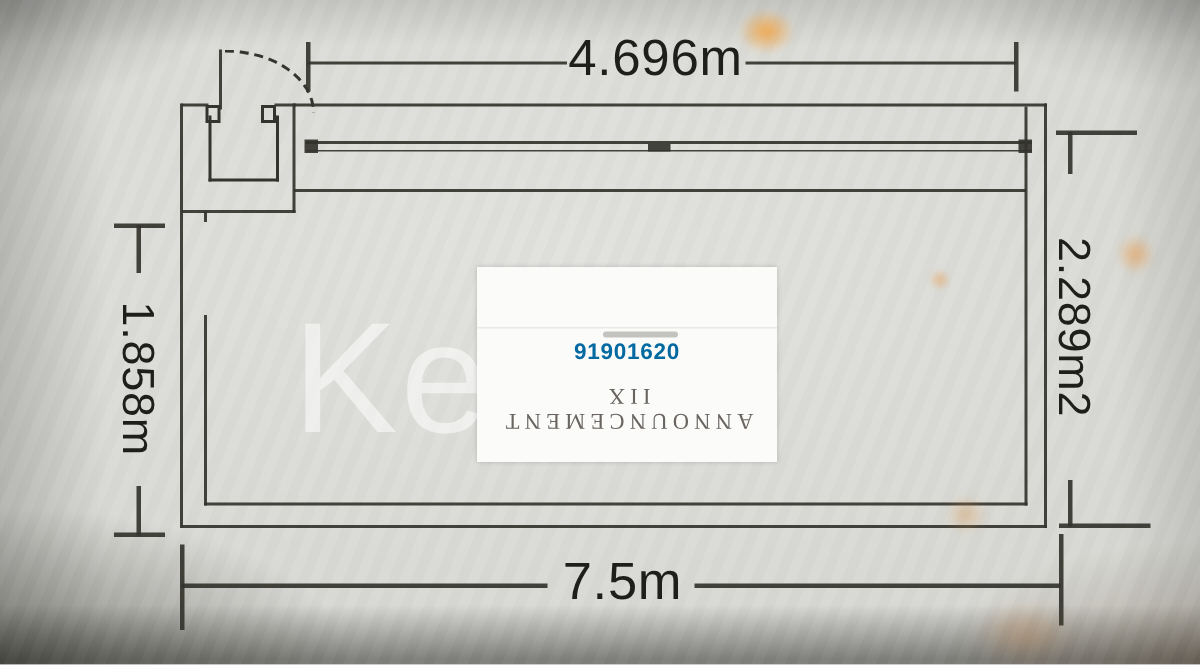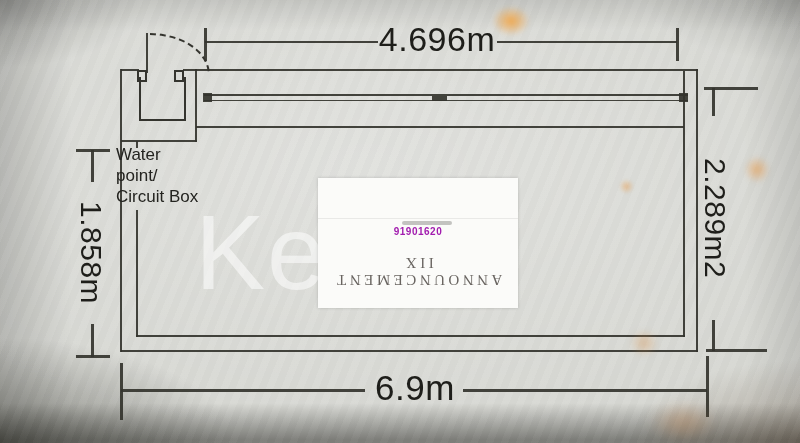--- a/index.html
+++ b/index.html
@@ -42,21 +42,21 @@
   }
   .jamb{position:absolute;width:6px;height:8px;border:2px solid var(--line);background:transparent;}
   .wm{position:absolute;color:var(--watermark);opacity:.55;font-size:105px;font-weight:normal;letter-spacing:2px;line-height:1;}
   .sticker{
     position:absolute;left:318px;top:178px;width:200px;height:130px;
     background:var(--sticker-bg);box-shadow:0 0 3px rgba(0,0,0,.18);
   }
   .seam{position:absolute;left:0;top:40px;width:100%;height:1px;background:rgba(0,0,0,.07);}
   .microtext{position:absolute;left:84px;top:43px;width:50px;height:4px;background:#b9b9b6;border-radius:2px;opacity:.85;}
   .stick-num{position:absolute;left:0;top:48px;width:100%;text-align:center;
-    font-size:10px;font-weight:bold;letter-spacing:.5px;color:#a21caf;}
+    font-size:15px;font-weight:bold;letter-spacing:.5px;color:#0369a1;}
   .stick-flip{position:absolute;left:2px;top:76px;width:196px;text-align:center;
     font-family:"Liberation Serif",serif;font-size:15px;letter-spacing:3.5px;
     color:#55504c;opacity:.88;transform:rotate(180deg);}
   .blob{position:absolute;border-radius:50%;pointer-events:none;}
   .b1{left:492px;top:6px;width:38px;height:30px;filter:blur(2px);
       background:radial-gradient(closest-side, rgba(240,166,74,.95), rgba(240,166,74,0));}
   .b2{left:744px;top:156px;width:26px;height:27px;filter:blur(2.5px);
       background:radial-gradient(closest-side, rgba(232,152,70,.6), rgba(232,152,70,0));}
   .b3{left:619px;top:179px;width:15px;height:15px;filter:blur(1.5px);
       background:radial-gradient(closest-side, rgba(232,152,70,.5), rgba(232,152,70,0));}
@@ -119,29 +119,24 @@
     <div class="ln" style="left:91px;top:324px;width:2.6px;height:33px"></div>
     <div class="ln" style="left:76px;top:149px;width:34px;height:2.6px"></div>
     <div class="ln" style="left:76px;top:355px;width:34px;height:2.6px"></div>
 
     <div class="ln" style="left:712px;top:88px;width:2.6px;height:28px"></div>
     <div class="ln" style="left:712px;top:320px;width:2.6px;height:31px"></div>
     <div class="ln" style="left:704px;top:87px;width:54px;height:2.6px"></div>
     <div class="ln" style="left:706px;top:349px;width:61px;height:2.6px"></div>
 
     <div class="dimtxt" style="left:372px;top:20px;width:130px;font-size:34px">4.696m</div>
-    <div class="dimtxt" style="left:363px;top:368px;width:104px;font-size:35px">6.9m</div>
+    <div class="dimtxt" style="left:363px;top:368px;width:104px;font-size:35px">7.5m</div>
     <div class="dimtxt vtext" style="left:74px;top:178px;height:150px;font-size:30px">1.858m</div>
     <div class="dimtxt vtext" style="left:698px;top:112px;height:212px;font-size:30px">2.289m2</div>
 
-    <div class="note" style="left:116px;top:144px;">
-      <div>Water</div>
-      <div>point/</div>
-      <div>Circuit Box</div>
-    </div>
   </div>
 
   <div class="sticker">
     <div class="seam"></div>
     <div class="microtext"></div>
     <div class="stick-num">91901620</div>
     <div class="stick-flip">ANNOUNCEMENT IIX</div>
   </div>
 
   <div class="blob b1"></div>

